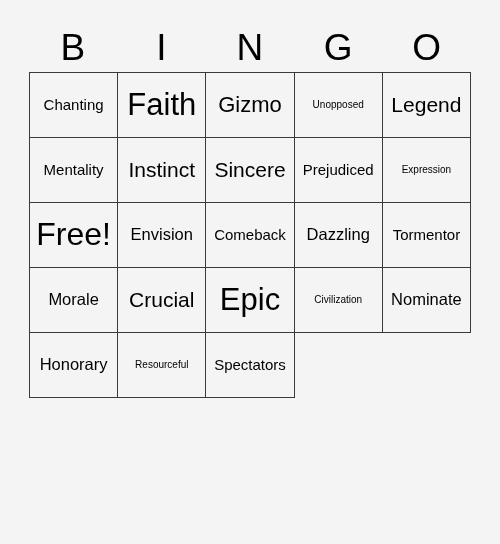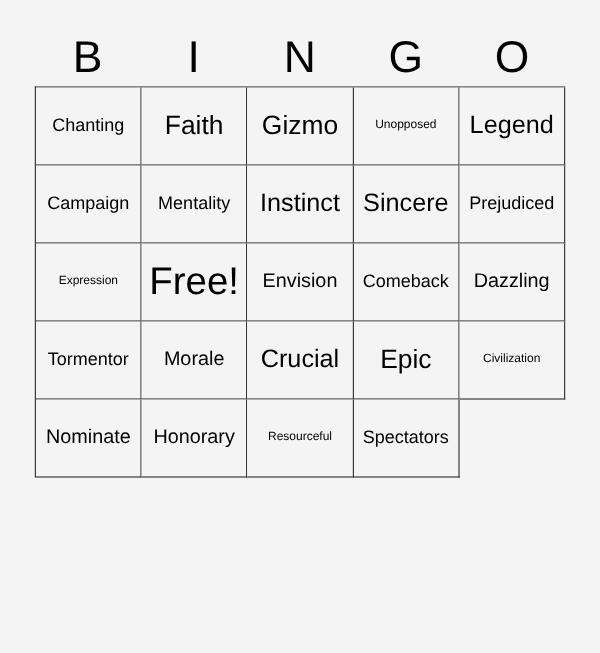--- a/index.html
+++ b/index.html
@@ -77,21 +77,21 @@
     line-height: 1.05;
     white-space: nowrap;
   }
 
   
   .fs-xs  { font-size: 10px; }
   .fs-s   { font-size: 15px;   }
   .fs-m   { font-size: 16.5px; }
   .fs-l   { font-size: 21px;   }
   .fs-xl  { font-size: 22px;   }
-  .fs-xxl { font-size: 22px;   }
+  .fs-xxl { font-size: 31px;   }
   .fs-free{ font-size: 32px;   }
 </style>
 </head>
 <body>
 
 <div id="card">
 
   <div id="header">
       <div class="header-cell">B</div>
       <div class="header-cell">I</div>
@@ -108,23 +108,20 @@
         <span class="fs-xxl">Faith</span>
       </div>
       <div class="cell">
         <span class="fs-xl">Gizmo</span>
       </div>
       <div class="cell">
         <span class="fs-xs">Unopposed</span>
       </div>
       <div class="cell">
         <span class="fs-l">Legend</span>
-      </div>
-      <div class="cell">
-        <span class="fs-s">Campaign</span>
       </div>
       <div class="cell">
         <span class="fs-s">Mentality</span>
       </div>
       <div class="cell">
         <span class="fs-l">Instinct</span>
       </div>
       <div class="cell">
         <span class="fs-l">Sincere</span>
       </div>

